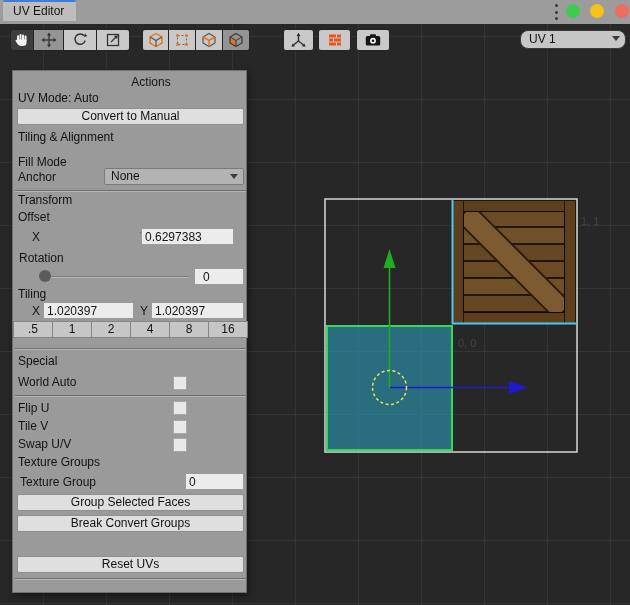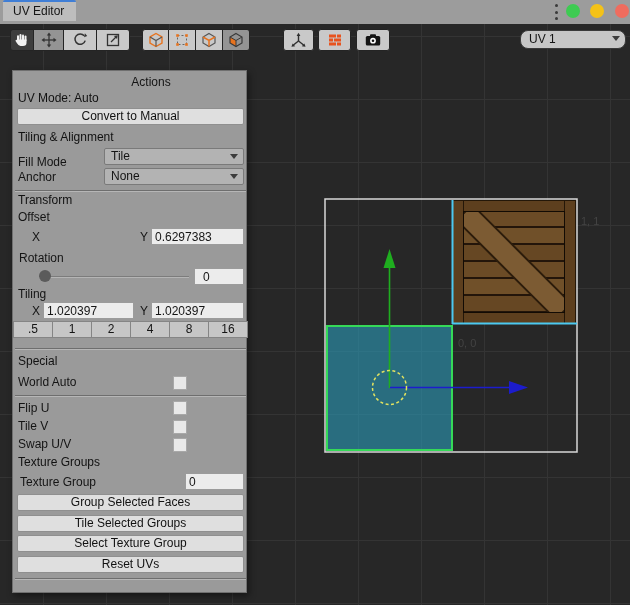--- a/index.html
+++ b/index.html
@@ -223,36 +223,32 @@
       <span class="dd-arr" style="position:absolute"></span>
     </div>
 
     <div class="panel">
       <div class="lbl" style="top:4px;left:0;width:276px;text-align:center;position:absolute">Actions</div>
       <div class="hdr" style="top:20px;left:5px">UV Mode: Auto</div>
       <div class="pbtn" style="top:37px">Convert to Manual</div>
 
       <div class="hdr" style="top:59px;left:5px">Tiling &amp; Alignment</div>
       <div class="lbl" style="top:84px;left:5px">Fill Mode</div>
-      <div class="dd" style="top:77px">
-        <span style="position:static">Tile</span>
-        <span class="dd-arr"></span>
-      </div>
       <div class="lbl" style="top:99px;left:5px">Anchor</div>
       <div class="dd" style="top:97px">
         <span style="position:static">None</span>
         <span class="dd-arr"></span>
       </div>
 
       <div class="sep" style="top:119px"></div>
       <div class="hdr" style="top:122px;left:5px">Transform</div>
       <div class="lbl" style="top:139px;left:5px">Offset</div>
       <div class="lbl" style="top:159px;left:19px">X</div>
       <div class="lbl" style="top:159px;left:127px">Y</div>
-      <input class="tf" style="top: 157px; left: 138px; width: 93px;" value="0.6297383">
+      <input class="tf" style="top: 157px; left: 128px; width: 93px;" value="0.6297383">
 
       <div class="lbl" style="top:180px;left:6px">Rotation</div>
       <div class="track"></div>
       <div class="knob"></div>
       <input class="tf" style="top: 197px; left: 181px; width: 50px; padding-left: 8px;" value="0">
 
       <div class="lbl" style="top:216px;left:5px">Tiling</div>
       <div class="lbl" style="top:233px;left:19px">X</div>
       <input class="tf" style="top: 231px; left: 30px; width: 91px;" value="1.020397">
       <div class="lbl" style="top:233px;left:127px">Y</div>
@@ -277,20 +273,19 @@
       <div class="lbl" style="top:348px;left:5px">Tile V</div>
       <div class="cb" style="top:349px"></div>
       <div class="lbl" style="top:366px;left:5px">Swap U/V</div>
       <div class="cb" style="top:367px"></div>
 
       <div class="hdr" style="top:384px;left:5px">Texture Groups</div>
       <div class="lbl" style="top:404px;left:7px">Texture Group</div>
       <input class="tf" style="top: 402px; left: 172px; width: 59px;" value="0">
 
       <div class="pbtn" style="top:423px">Group Selected Faces</div>
-      <div class="pbtn" style="top:444px">Tile Selected Groups</div>
-      <div class="pbtn" style="top:464px">Select Texture Group</div>
+      <div class="pbtn" style="top:444px">Break Convert Groups</div>
       <div class="pbtn" style="top:485px">Reset UVs</div>
       <div class="sep" style="top:507px"></div>
     </div>
 
   </div>
 </div>
 
 </body></html>

